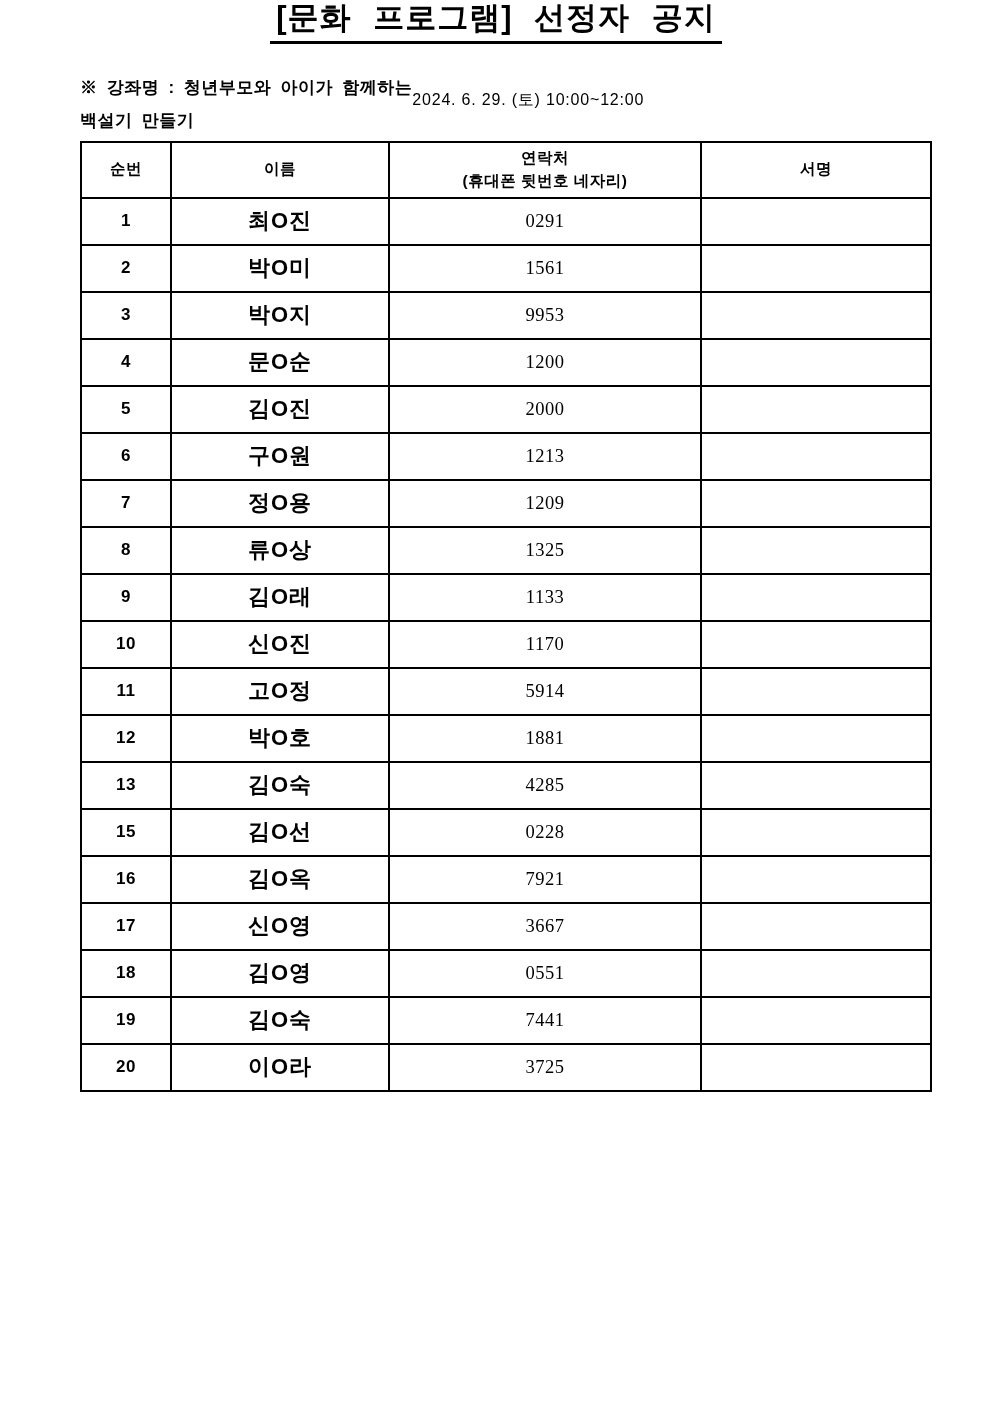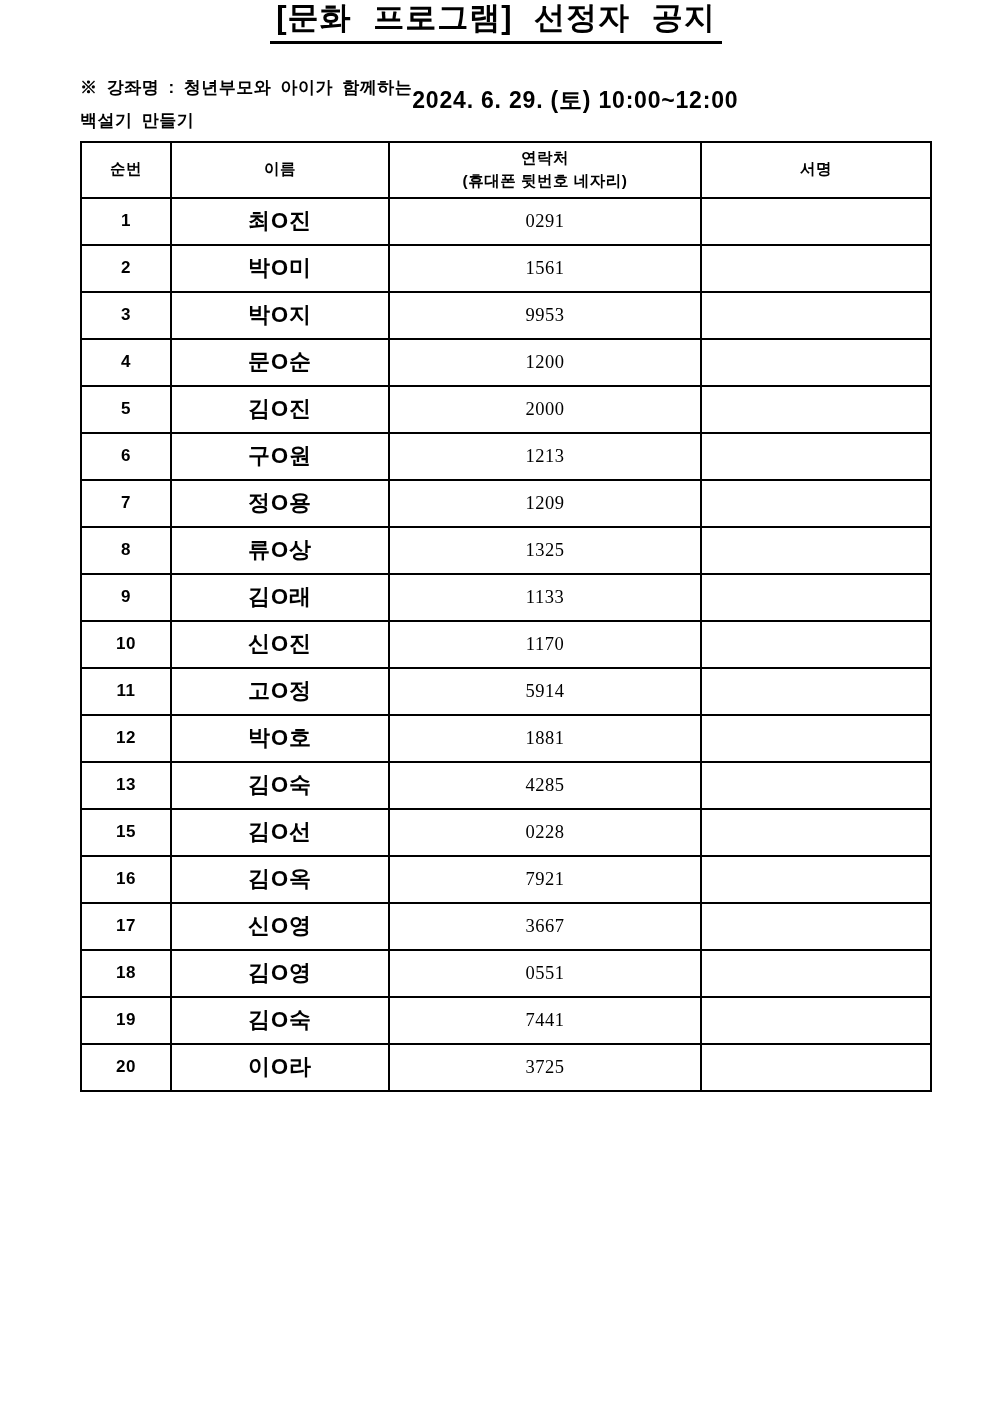--- a/index.html
+++ b/index.html
@@ -37,22 +37,22 @@
   }
   .course-block {
     font-size: 17px;
     font-weight: bold;
     line-height: 33px;
     letter-spacing: 0.5px;
     word-spacing: 4px;
     white-space: nowrap;
   }
   .datetime {
-    font-size: 23px;
-    font-weight: 700;
+    font-size: 16px;
+    font-weight: 400;
     letter-spacing: 0.8px;
     white-space: nowrap;
     margin-top: -6px;
   }
   table.roster {
     border-collapse: collapse;
     table-layout: fixed;
     margin: 4px 0 0 80px;
     width: 850px;
   }

